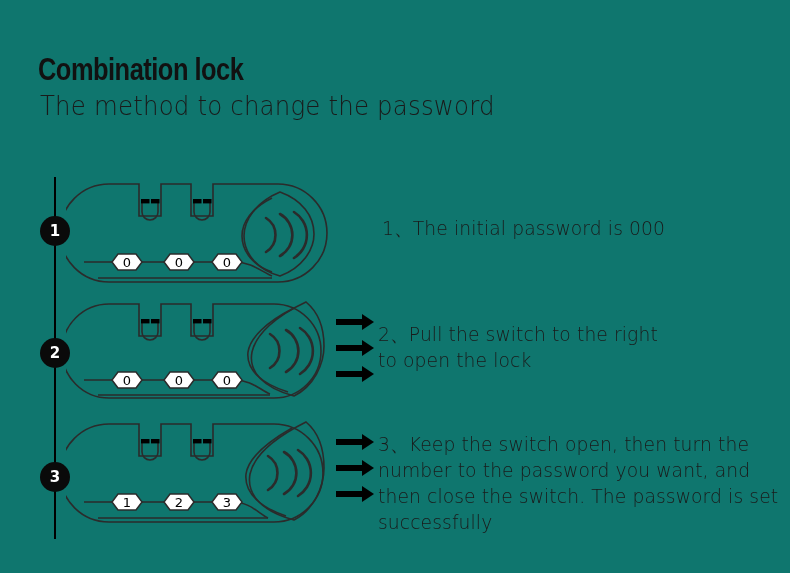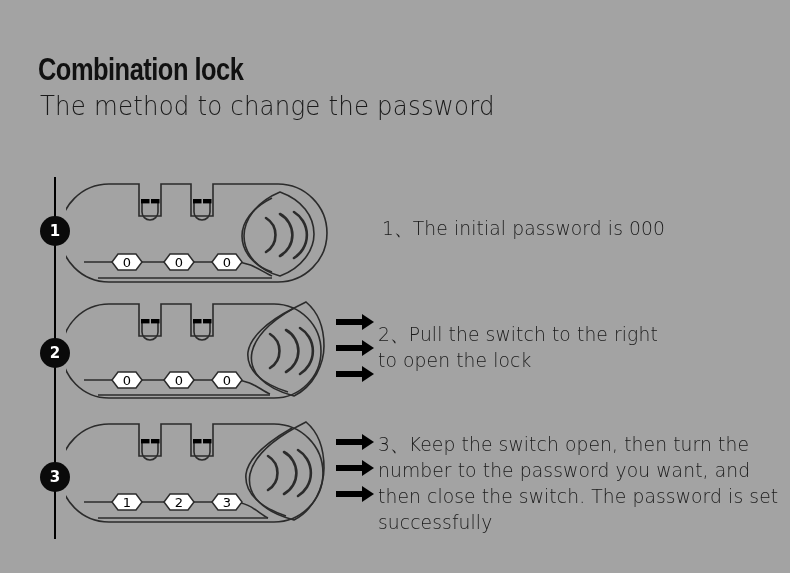--- a/index.html
+++ b/index.html
@@ -12,21 +12,21 @@
     height: 573px;
     position: relative;
     overflow: hidden;
     font-family: "DejaVu Sans", sans-serif;
     -webkit-font-smoothing: antialiased;
   }
 
   #page {
     position: absolute;
     inset: 0;
-    background: #a3a3a3;
+    background: #0f766e;
   }
 
   
   .title {
     position: absolute;
     left: 38px;
     top: 53px;
     font-family: "Liberation Sans", sans-serif;
     font-weight: bold;
     font-size: 31px;

